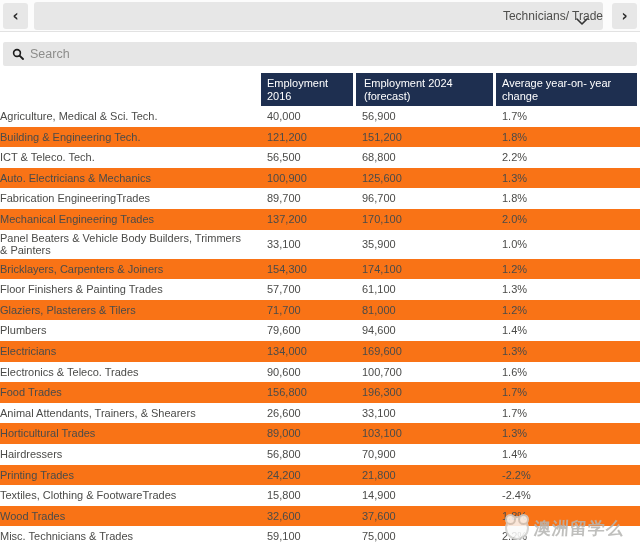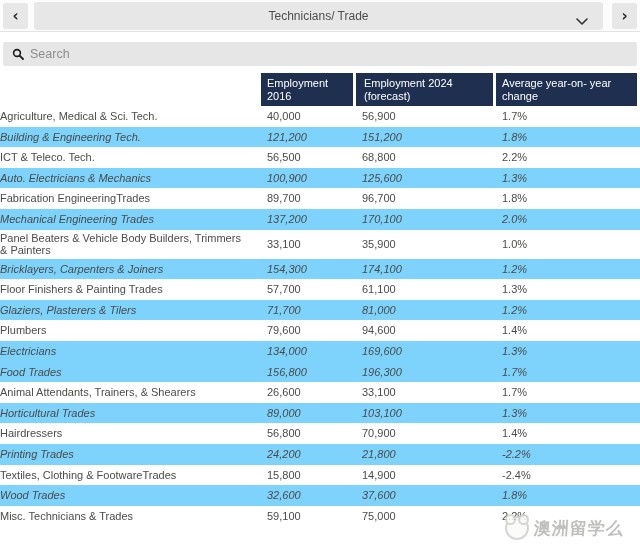--- a/index.html
+++ b/index.html
@@ -21,21 +21,21 @@
     position:absolute; top:3px; width:25px; height:26px;
     background:#e7e7e7; border:none; border-radius:3px;
     color:#2b2b2b; font-size:15px; font-weight:700; line-height:24px;
     text-align:center; cursor:pointer; font-family:"DejaVu Sans", sans-serif;
   }
   .nav-btn.prev { left:3px; }
   .nav-btn.next { right:3px; }
   .dropdown {
     position:absolute; left:34px; top:2px; width:569px; height:28px;
     background:#e7e7e7; border-radius:3px;
-    display:flex; align-items:center; justify-content:center;
+    display:flex; align-items:center; justify-content:flex-end;
     cursor:pointer;
   }
   .dropdown-label { font-size:12px; color:#4e4e4c; }
   .dropdown-chevron { position:absolute; right:15px; top:10px; }
 
   
   .search-bar {
     position:absolute; left:3px; top:42px; width:634px; height:24px;
     background:#e6e6e6; border-radius:2px;
     display:flex; align-items:center; padding-left:9px;
@@ -54,21 +54,21 @@
     display:flex; gap:3px; background:#ffffff; height:33px;
   }
   .th {
     background:#1e2f50; color:#ffffff;
     font-size:11px; line-height:13px;
     display:flex; align-items:center;
   }
   .tbody .trow {
     display:flex; min-height:20.6px; align-items:center; background:#ffffff;
   }
-  .tbody .trow.alt { background:#7dd3fc;font-style:italic; }
+  .tbody .trow.alt { background:#f97316; }
   .td {
     font-size:11px; color:#4b4b49; line-height:12.5px;
     padding-top:2px; padding-bottom:2px;
   }
   
   .th.c0 { width:258px; padding-left:9px;  padding-right:8px;margin-top:48px; }
   .th.c1 { width:92px;  padding-left:6px;  padding-right:4px; }
   .th.c2 { width:137px; padding-left:8px;  padding-right:4px; }
   .th.c3 { width:141px; padding-left:6px;  padding-right:4px; }
   .td.c0 { width:261px; padding-right:10px; }
@@ -196,20 +196,26 @@
         <div class="td c1">79,600</div>
         <div class="td c2">94,600</div>
         <div class="td c3">1.4%</div>
       </div>
       <div class="trow alt">
         <div class="td c0">Electricians</div>
         <div class="td c1">134,000</div>
         <div class="td c2">169,600</div>
         <div class="td c3">1.3%</div>
       </div>
+      <div class="trow">
+        <div class="td c0">Electronics &amp; Teleco. Trades</div>
+        <div class="td c1">90,600</div>
+        <div class="td c2">100,700</div>
+        <div class="td c3">1.6%</div>
+      </div>
       <div class="trow alt">
         <div class="td c0">Food Trades</div>
         <div class="td c1">156,800</div>
         <div class="td c2">196,300</div>
         <div class="td c3">1.7%</div>
       </div>
       <div class="trow">
         <div class="td c0">Animal Attendants, Trainers, &amp; Shearers</div>
         <div class="td c1">26,600</div>
         <div class="td c2">33,100</div>

